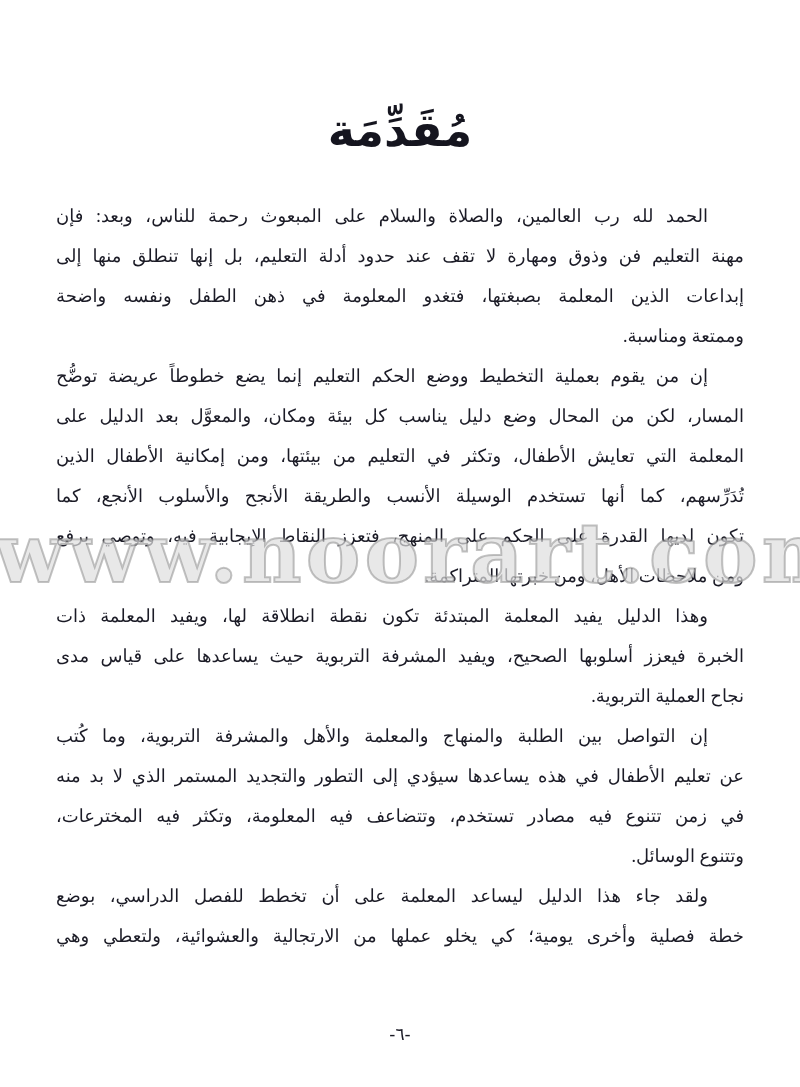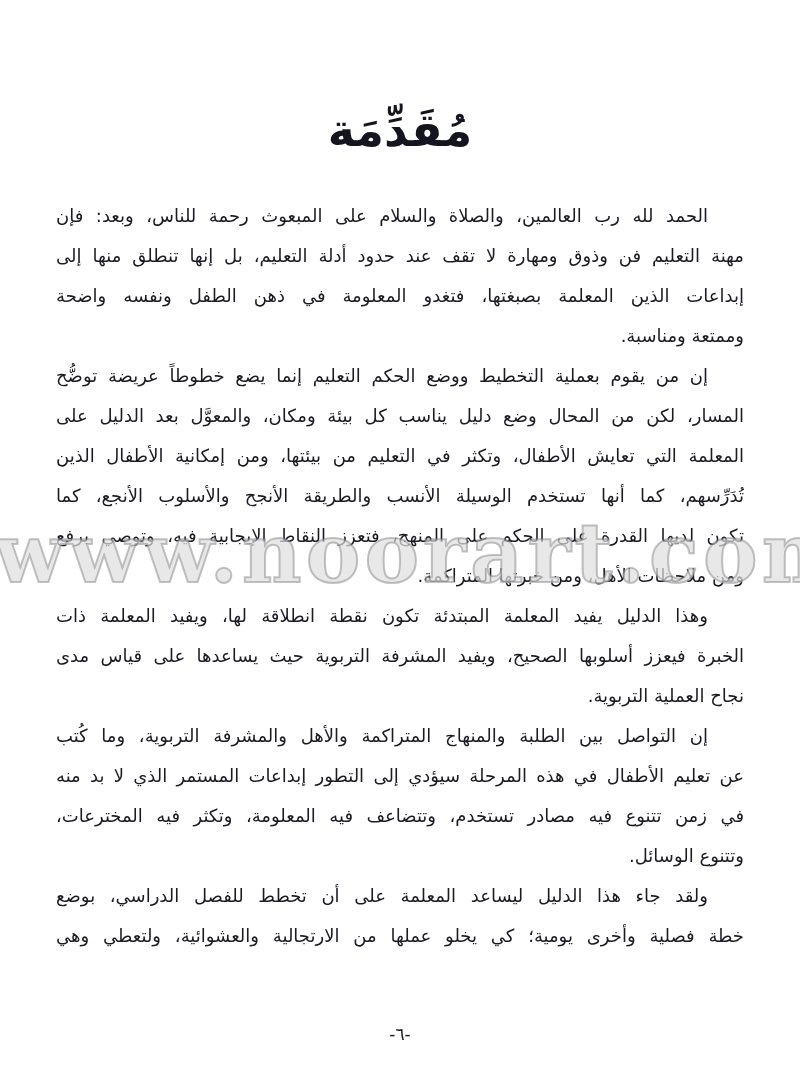--- a/index.html
+++ b/index.html
@@ -24,21 +24,21 @@
     font-weight: bold;
     color: #15151f;
     line-height: 1.4;
   }
   .body-text {
     position: absolute;
     top: 196px;
     right: 56px;
     left: 56px;
   }
-  .para { margin: 0; }
+  .para { margin: 0; font-family: Liberation Serif, serif; }
   .line {
     height: 40px;
     line-height: 40px;
     font-size: 18px;
     color: #1b1b26;
     text-align: justify;
     text-align-last: justify;
     -moz-text-align-last: justify;
     overflow: hidden;
     white-space: nowrap;
@@ -102,22 +102,22 @@
       <div class="line last">ومن ملاحظات الأهل، ومن خبرتها المتراكمة.</div>
     </div>
 
     <div class="para">
       <div class="line first">وهذا الدليل يفيد المعلمة المبتدئة تكون نقطة انطلاقة لها، ويفيد المعلمة ذات</div>
       <div class="line">الخبرة فيعزز أسلوبها الصحيح، ويفيد المشرفة التربوية حيث يساعدها على قياس مدى</div>
       <div class="line last">نجاح العملية التربوية.</div>
     </div>
 
     <div class="para">
-      <div class="line first">إن التواصل بين الطلبة والمنهاج المتراكمة والأهل والمشرفة التربوية، وما كُتب</div>
-      <div class="line">عن تعليم الأطفال في هذه المرحلة سيؤدي إلى التطور إبداعات المستمر الذي لا بد منه</div>
+      <div class="line first">إن التواصل بين الطلبة والمنهاج والمعلمة والأهل والمشرفة التربوية، وما كُتب</div>
+      <div class="line">عن تعليم الأطفال في هذه يساعدها سيؤدي إلى التطور والتجديد المستمر الذي لا بد منه</div>
       <div class="line">في زمن تتنوع فيه مصادر تستخدم، وتتضاعف فيه المعلومة، وتكثر فيه المخترعات،</div>
       <div class="line last">وتتنوع الوسائل.</div>
     </div>
 
     <div class="para">
       <div class="line first">ولقد جاء هذا الدليل ليساعد المعلمة على أن تخطط للفصل الدراسي، بوضع</div>
       <div class="line">خطة فصلية وأخرى يومية؛ كي يخلو عملها من الارتجالية والعشوائية، ولتعطي وهي</div>
     </div>
 
   </div>

